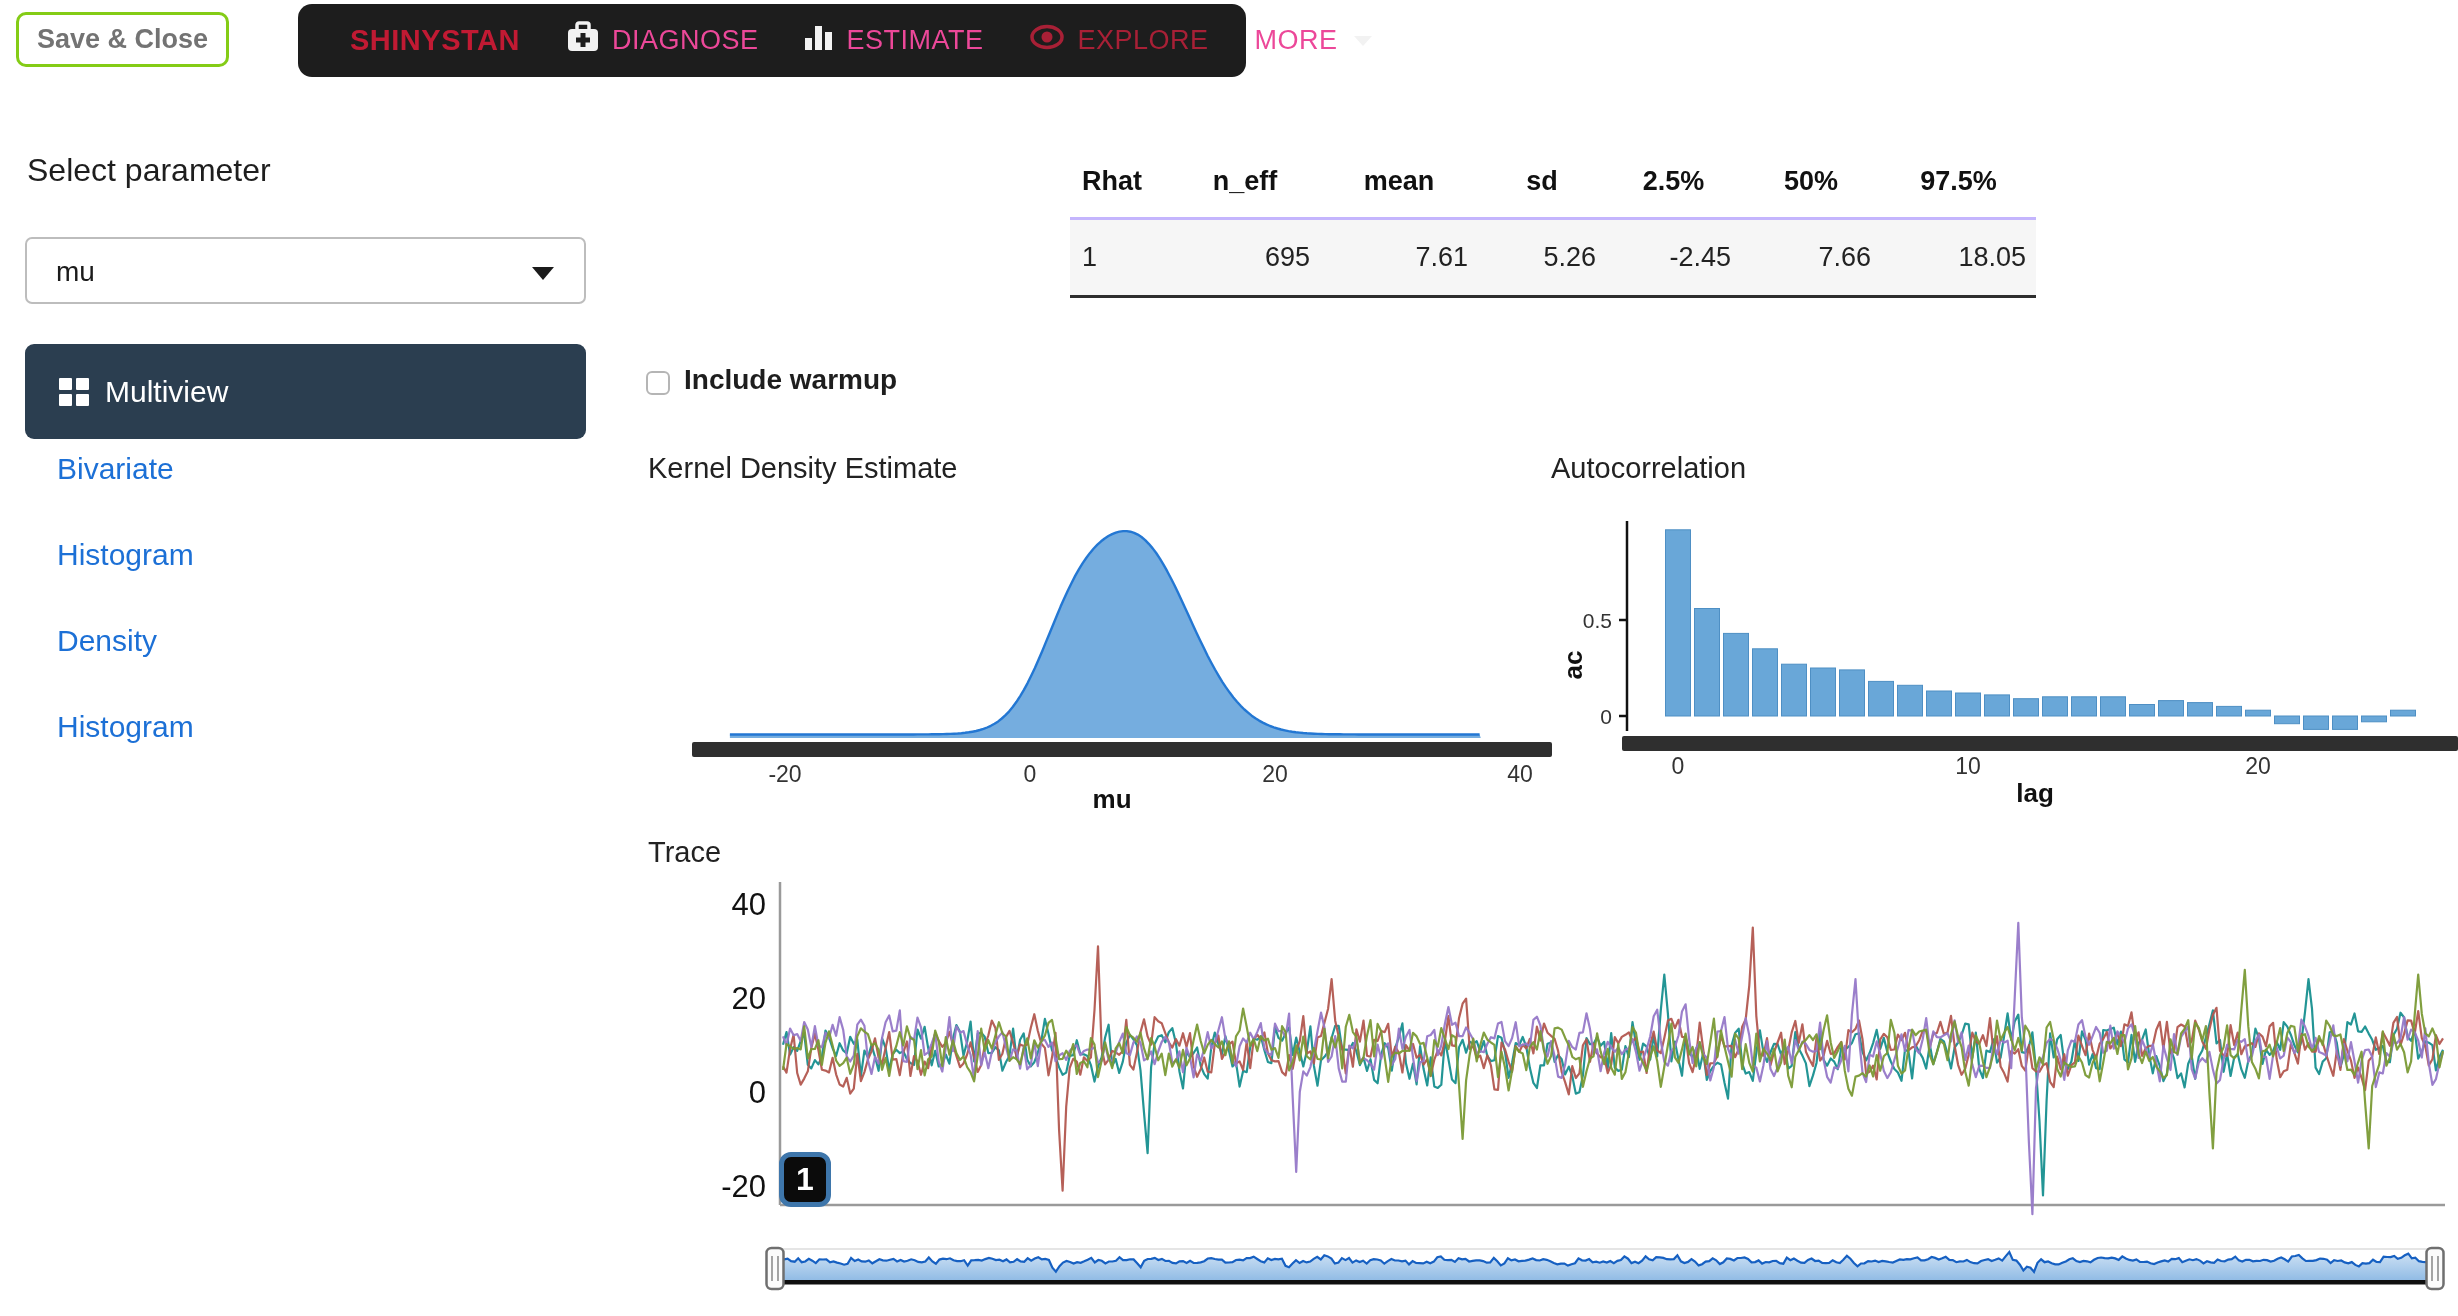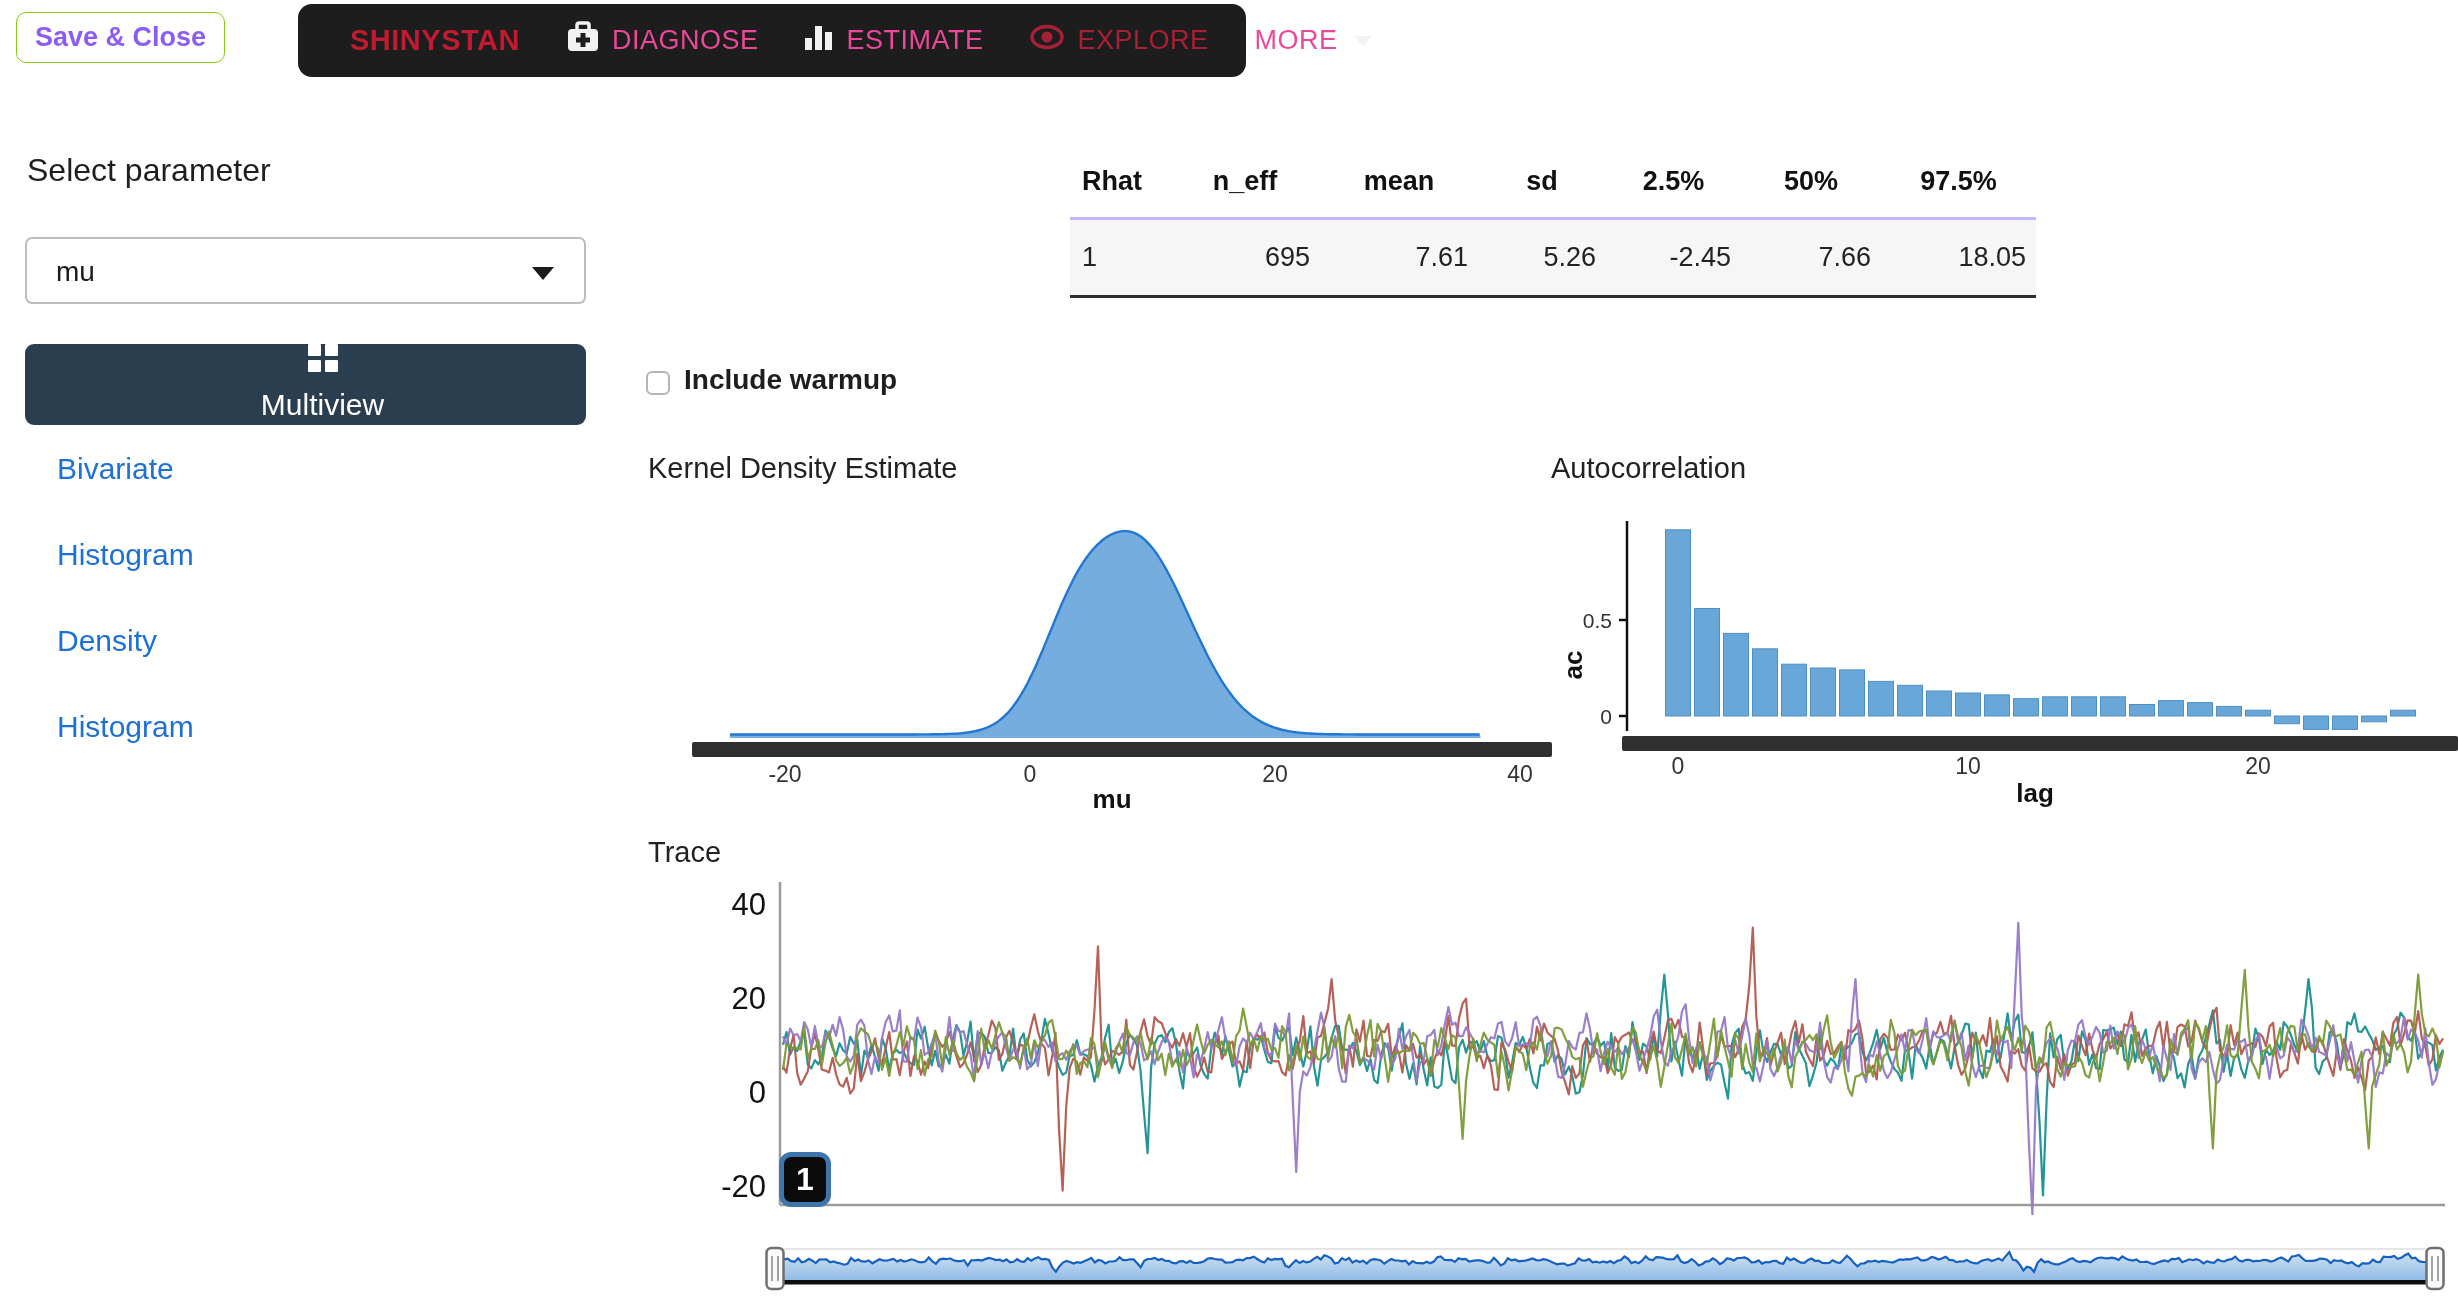--- a/index.html
+++ b/index.html
@@ -1,44 +1,44 @@
 <!DOCTYPE html>
 <html><head>
 <meta charset="utf-8">
 <style>
   * { box-sizing: border-box; margin: 0; padding: 0; }
   html,body { width:2458px; height:1316px; background:#fff; overflow:hidden;
               font-family:"Liberation Sans","DejaVu Sans",sans-serif; }
   #app { position:relative; width:2458px; height:1316px; }
 
   
-  .save-close { position:absolute; left:16px; top:12px; background:#fff; color:#8b5cf6;
-    border:1px solid #84cc16; border-radius:10px; font-size:27px; font-weight:bold;
+  .save-close { position:absolute; left:16px; top:12px; background:#fff; color:#737373;
+    border:3px solid #84cc16; border-radius:10px; font-size:27px; font-weight:bold;
     padding:9px 18px; cursor:pointer; }
   .navbar { position:absolute; left:298px; top:4px; width:948px; height:73px;
     background:#1d1d1d; border-radius:14px; display:flex; align-items:center;
     padding-left:52px; gap:46px; }
   .nav-item { display:flex; align-items:center; gap:12px; color:#ec4899; font-size:27px;
     letter-spacing:0.5px; cursor:pointer; white-space:nowrap; }
   .nav-brand { color:#c11a33; font-weight:bold; font-size:29px; }
   .nav-active { color:#a82036; }
   .caret-down { width:0; height:0; border-left:9px solid transparent; border-right:9px solid transparent;
     border-top:10px solid #f2f2f2; display:inline-block; margin-left:4px; }
   .navicon { display:inline-block; }
 
   
   .select-param-label { position:absolute; left:27px; top:152px; font-size:32px; color:#1e1e1e; font-weight:500; }
   .param-select { position:absolute; left:25px; top:237px; width:561px; height:67px;
     border:2px solid #bdbdbd; border-radius:7px; background:#fff; cursor:pointer; }
   .param-select .val { position:absolute; left:29px; top:17px; font-size:28px; color:#1b1b1b; }
   .param-select .sel-caret { position:absolute; right:30px; top:28px; width:0; height:0;
     border-left:11px solid transparent; border-right:11px solid transparent; border-top:13px solid #1b1b1b; }
-  .multiview-btn { position:absolute; left:25px; top:344px; width:561px; height:81px;
+  .multiview-btn { position:absolute; left:25px; top:344px; width:561px; height:95px;
     background:#2b3e50; border-radius:9px; display:flex; align-items:center; padding-left:34px;
-    gap:16px; cursor:pointer;flex-direction:column; }
+    gap:16px; cursor:pointer; }
   .multiview-btn .label { color:#fff; font-size:30px; font-weight:500; }
   .grid-icon { display:grid; grid-template-columns:13px 13px; grid-template-rows:12px 12px; gap:4px; }
   .grid-icon span { background:#fff; border-radius:1px; }
   .side-link { position:absolute; left:57px; color:#1c70d6; font-size:30px; cursor:pointer; }
 
   
   .stats-table { position:absolute; left:1070px; top:148px; border-collapse:collapse; }
   .stats-table th { font-size:27px; font-weight:bold; color:#111; 
     padding:18px 10px 20px 10px; }
   .stats-table td { font-size:27px; color:#222; text-align:right; padding:22px 10px;

